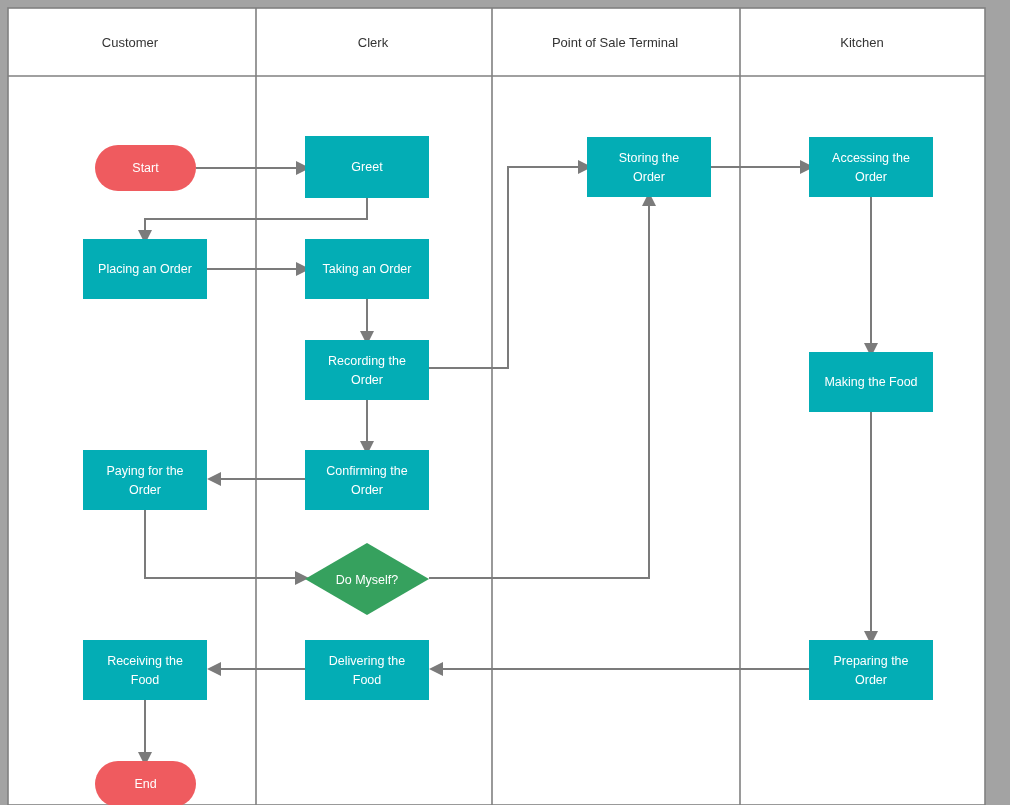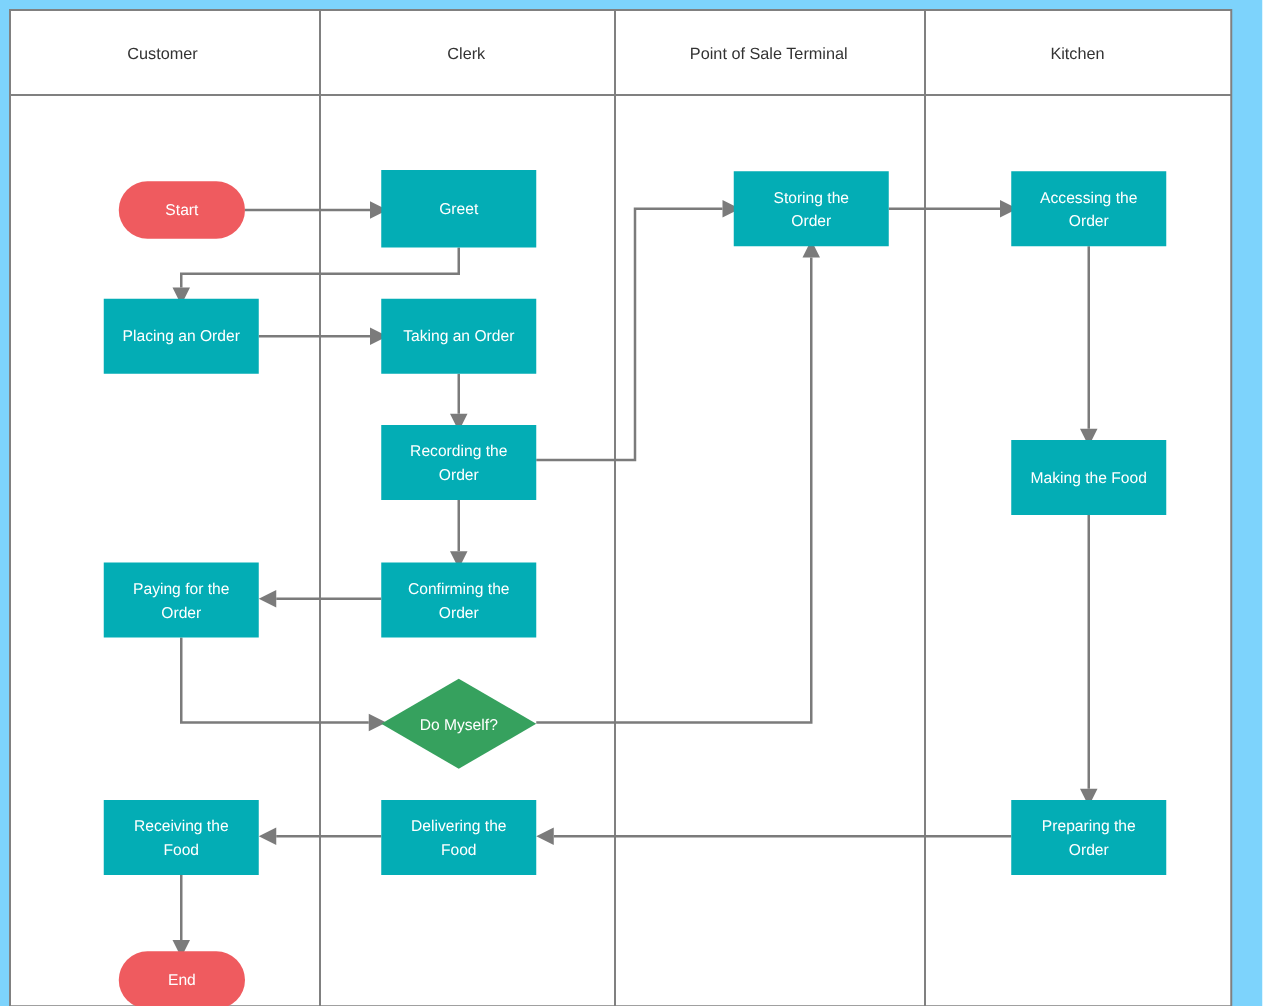--- a/index.html
+++ b/index.html
@@ -8,21 +8,21 @@
     padding: 0;
     background: #ffffff;
   }
   body {
     font-family: "Liberation Sans", sans-serif;
   }
   #canvas {
     position: relative;
     width: 1010px;
     height: 805px;
-    background: #7dd3fc;
+    background: #a3a3a3;
     overflow: hidden;
   }
   #diagram-svg {
     position: absolute;
     left: 0;
     top: 0;
     width: 1010px;
     height: 805px;
     display: block;
   }

